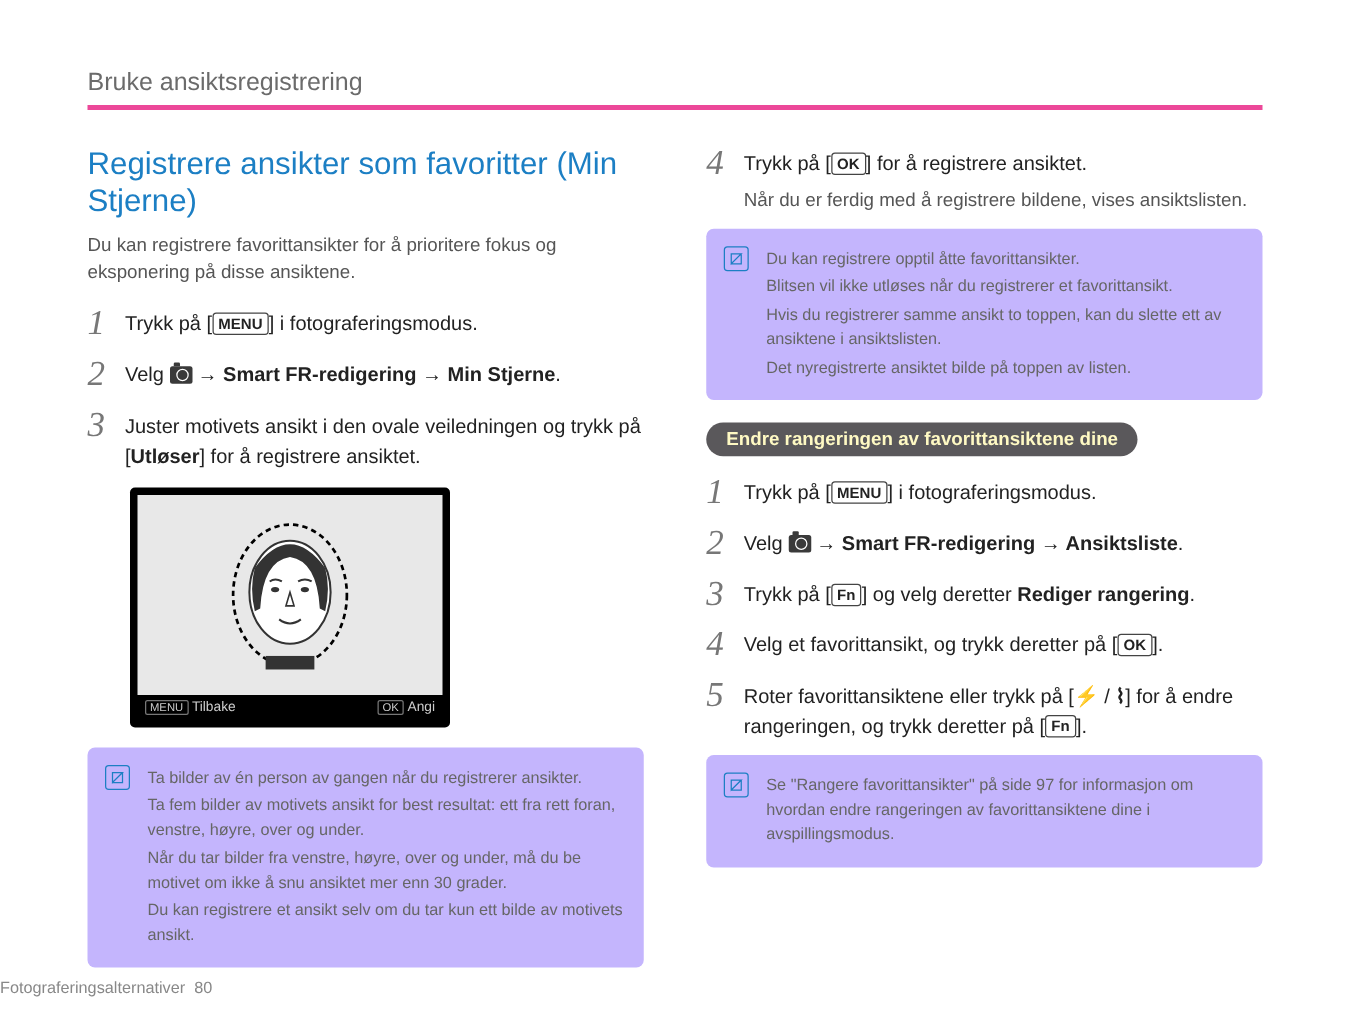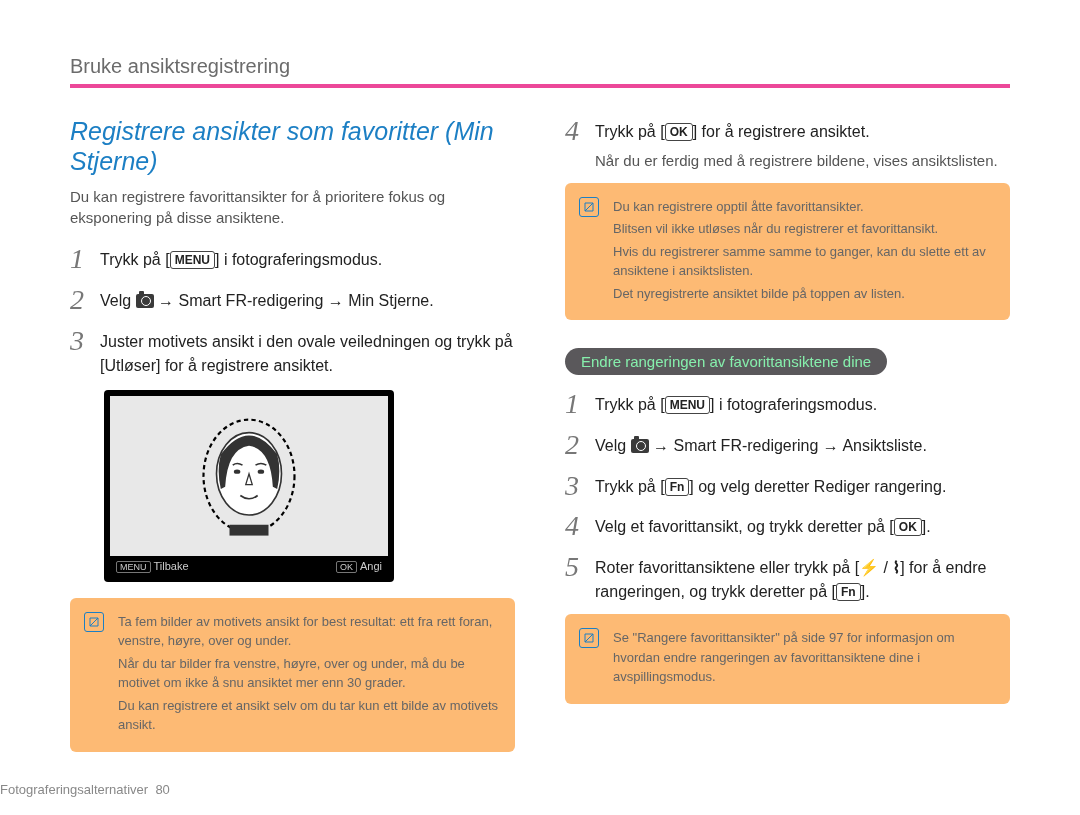--- a/index.html
+++ b/index.html
@@ -24,21 +24,20 @@
     display: flex;
     gap: 50px;
   }
   .col { flex: 1; }
   .section-title {
     color: #1c7fc4;
     font-weight: 300;
     font-size: 25px;
     line-height: 1.2;
     margin-bottom: 10px;
-    font-style: italic;
   }
   .intro {
     font-size: 15px;
     color: #555;
     font-weight: 300;
     line-height: 1.4;
     margin-bottom: 16px;
   }
   .step {
     display: flex;
@@ -55,21 +54,21 @@
     font-style: italic;
     font-family: Georgia, serif;
   }
   .step-text {
     font-size: 16px;
     color: #222;
     line-height: 1.5;
     font-weight: 300;
     padding-top: 4px;
   }
-  .step-text strong { font-weight: 400; margin-top: 21px; }
+  .step-text strong { font-weight: 700; margin-top: 21px; }
   .btn {
     display: inline-block;
     border: 1px solid #444;
     border-radius: 3px;
     padding: 0 4px;
     font-size: 12px;
     font-weight: 700;
     font-family: Arial, sans-serif;
     vertical-align: 1px;
     line-height: 16px;
@@ -95,21 +94,21 @@
   .icon-cam::after {
     content: "";
     position: absolute;
     top: 2px; left: 5px;
     width: 8px; height: 8px;
     border: 1.5px solid #fff;
     border-radius: 50%;
   }
   .star { font-size: 14px; vertical-align: 0; }
   .face-screen {
-    width: 290px;
+    width: 256px;
     margin: 12px 0 16px 34px;
   }
   .face-frame {
     background: #000;
     border-radius: 4px;
     padding: 6px;
   }
   .face-inner {
     background: #e8e8e8;
     height: 160px;
@@ -122,21 +121,21 @@
   .face-bottom {
     background: #000;
     display: flex;
     padding: 4px 6px;
     gap: 20px;
     font-size: 11px;
     color: #ccc;
   }
   .face-bottom .bbtn { border:1px solid #777; border-radius:2px; padding:0 3px; font-size:9px; margin-right:3px; color:#ccc; }
   .info-box {
-    background: #fdba74;
+    background: #c4b5fd;
     border-radius: 6px;
     padding: 14px 16px 14px 48px;
     font-size: 13px;
     color: #666;
     font-weight: 300;
     line-height: 1.5;
     position: relative;
     margin-top: 6px;
   }
   .info-box .info-icon {
@@ -147,26 +146,26 @@
     border-radius: 3px;
     display: flex;
     align-items: center;
     justify-content: center;
   }
   .info-box .info-icon svg { width: 12px; height: 12px; }
   .info-box p { margin-bottom: 3px; }
   .sub-header {
     display: inline-block;
     background: #5a585b;
-    color: #86efac;
+    color: #fef9c3;
     border-radius: 14px;
     padding: 5px 16px;
     font-size: 15px;
-    font-weight: 400;
-    margin: 28px 0 14px 0;
+    font-weight: 700;
+    margin: 18px 0 14px 0;
   }
   .footer {
     position: absolute;
     bottom: 18px;
     left: 0; right: 0;
     font-size: 13px;
     color: #888;
     font-weight: 300;
   }
 </style>
@@ -224,20 +223,21 @@
         </div>
       </div>
     </div>
 
     <div class="info-box">
       <div class="info-icon">
         <svg viewBox="0 0 24 24">
             <path d="M4 4 L20 4 L4 20 Z M4 20 L20 20 L20 4" fill="none" stroke="#1c7fc4" stroke-width="2"></path>
           </svg>
       </div>
+      <p>Ta bilder av én person av gangen når du registrerer ansikter.</p>
       <p>Ta fem bilder av motivets ansikt for best resultat: ett fra rett foran, venstre, høyre, over og under.</p>
       <p>Når du tar bilder fra venstre, høyre, over og under, må du be motivet om ikke å snu ansiktet mer enn 30 grader.</p>
       <p>Du kan registrere et ansikt selv om du tar kun ett bilde av motivets ansikt.</p>
     </div>
   </div>
 
   <div class="col">
 
     <div class="step">
       <div class="step-num">4</div>
@@ -250,21 +250,21 @@
     </div>
 
     <div class="info-box" style="margin-top:10px">
       <div class="info-icon">
         <svg viewBox="0 0 24 24">
             <path d="M4 4 L20 4 L4 20 Z M4 20 L20 20 L20 4" fill="none" stroke="#1c7fc4" stroke-width="2"></path>
           </svg>
       </div>
       <p>Du kan registrere opptil åtte favorittansikter.</p>
       <p>Blitsen vil ikke utløses når du registrerer et favorittansikt.</p>
-      <p>Hvis du registrerer samme samme to ganger, kan du slette ett av ansiktene i ansiktslisten.</p>
+      <p>Hvis du registrerer samme ansikt to toppen, kan du slette ett av ansiktene i ansiktslisten.</p>
       <p>Det nyregistrerte ansiktet bilde på toppen av listen.</p>
     </div>
 
     <div class="sub-header">Endre rangeringen av favorittansiktene dine</div>
 
     <div class="step">
       <div class="step-num">1</div>
       <div class="step-text">
         <span>Trykk på [</span><span class="btn">MENU</span><span>] i fotograferingsmodus.</span>
       </div>

